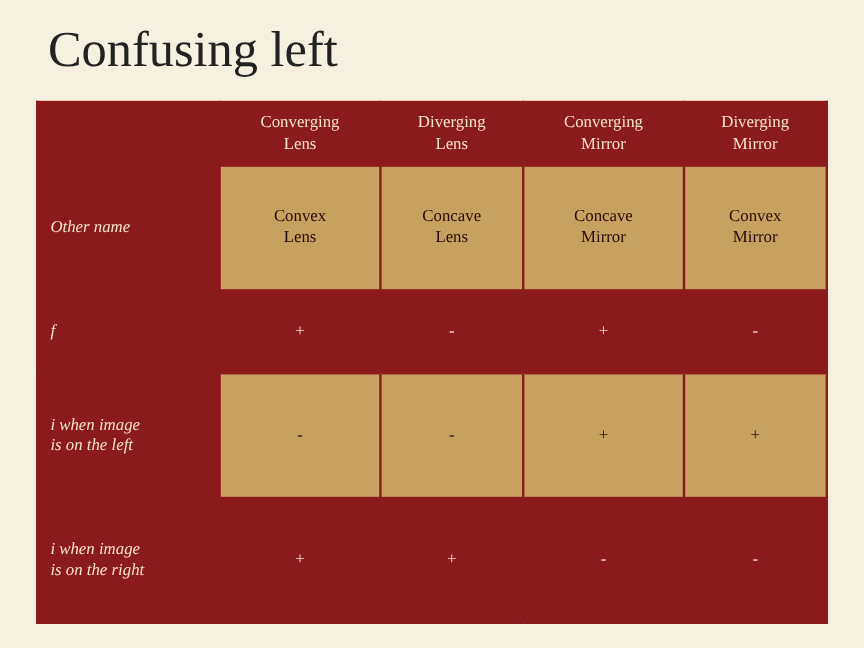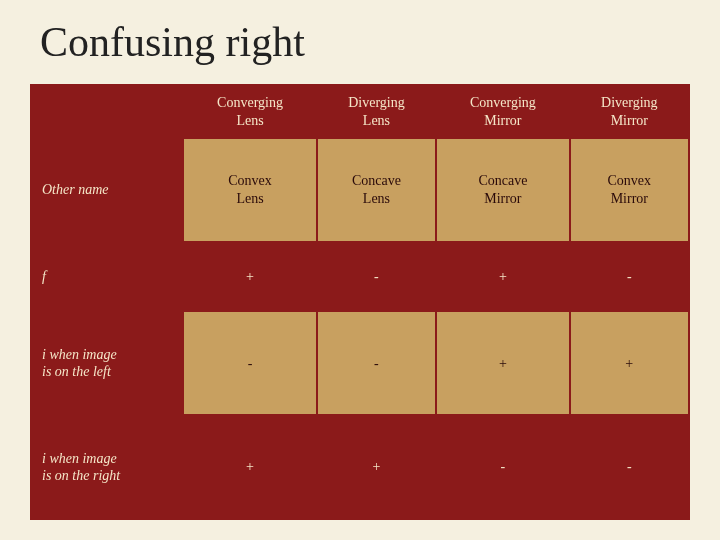--- a/index.html
+++ b/index.html
@@ -57,21 +57,21 @@
       background-color: #8b1a1a !important;
       color: #f5e6c8 !important;
       font-style: italic;
       text-align: left;
     }
   </style>
 </head>
 <body>
 
 <div class="page">
-  <h1 class="title">Confusing right</h1>
+  <h1 class="title">Confusing left</h1>
 
   <table>
     <thead>
       <tr class="row-dark">
         <td style="background-color:#8b1a1a;"></td>
         <td style="white-space:pre-line;">Converging
 Lens</td>
         <td style="white-space:pre-line;">Diverging
 Lens</td>
         <td style="white-space:pre-line;">Converging

